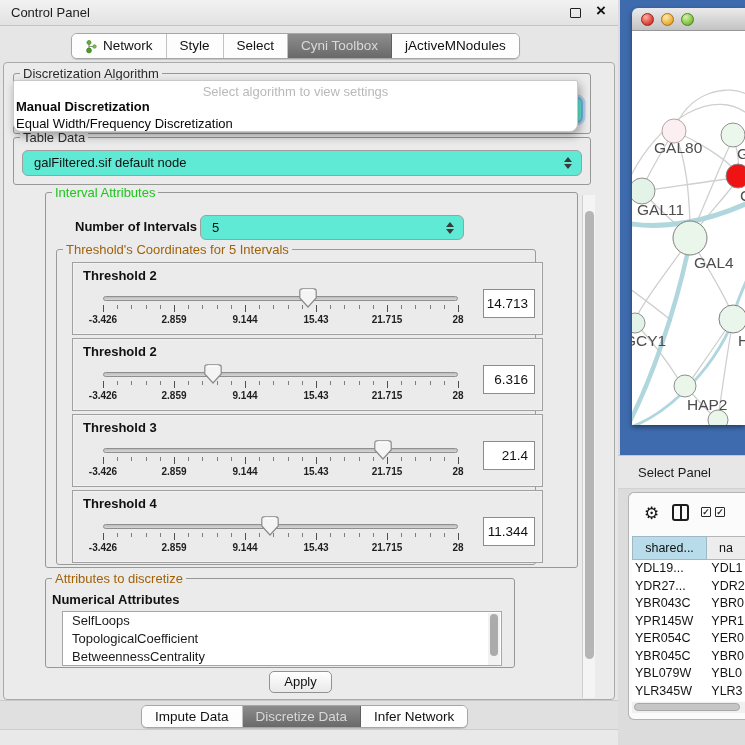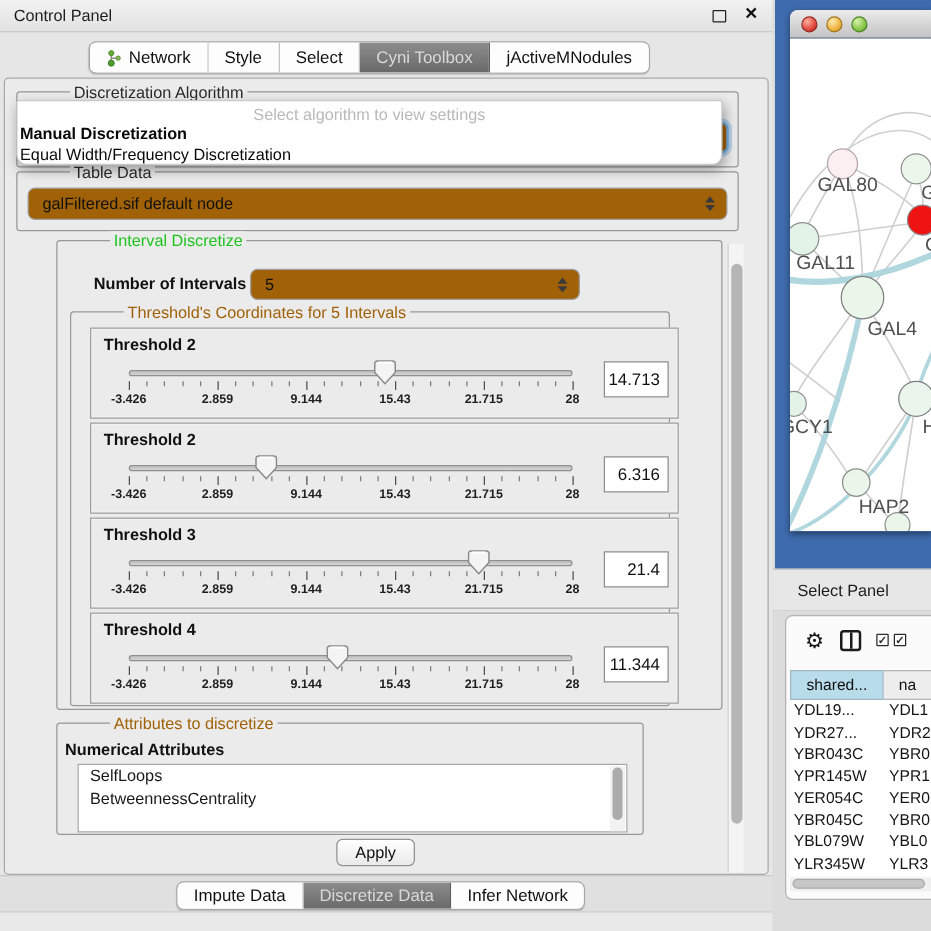--- a/index.html
+++ b/index.html
@@ -18,32 +18,32 @@
   .tab-group { position:absolute; display:flex; border:1px solid #a6a6a6; border-radius:6px; overflow:hidden; background:#fdfdfd; box-shadow:0 1px 1px rgba(0,0,0,.15); }
   #top-tabs { left:71px; top:7px; height:26px; }
   .tab { display:flex; align-items:center; gap:5px; padding:0 13px; font-size:13.5px; font-weight:normal; color:#111; line-height:24px; border-right:1px solid #c2c2c2; background:#fdfdfd; white-space:nowrap; }
   .tab:last-child { border-right:none; }
   .tab.selected { background:linear-gradient(#8d8d8d,#696969); color:#d9d9d9; border-right-color:#5e5e5e; }
   .tab-icon { display:inline-flex; }
 
   .outer-panel { position:absolute; left:3px; top:62px; width:612px; height:638px; border:1px solid #a9a9a9; border-radius:4px; background:#ebebeb; }
 
   .group { position:absolute; border:1px solid #979797; border-radius:3px; }
-  .group-title { position:absolute; top:-8px; left:6px; background:#ebebeb; padding:0 3px; font-size:13px; white-space:nowrap;margin-left:36px; }
+  .group-title { position:absolute; top:-8px; left:6px; background:#ebebeb; padding:0 3px; font-size:13px; white-space:nowrap; }
   .t-dark { color:#2b2b2b; }
   .t-green { color:#1dc41d; }
   .t-blue { color:#a16207; }
 
   .g-algo { left:13px; top:73px; width:578px; height:61px; }
   .g-table { left:13px; top:137px; width:578px; height:48px; }
   .g-interval { left:45px; top:192px; width:533px; height:376px; }
   .g-thresholds { left:10px; top:56px; width:480px; height:316px; border-color:#9a9a9a; }
   .g-attrs { left:45px; top:578px; width:470px; height:90px; }
 
-  .combo { position:absolute; background:#a16207; border:1px solid #9f9f9f; border-radius:6px; font-size:13px; color:#111;text-align:center; }
+  .combo { position:absolute; background:#5eead4; border:1px solid #9f9f9f; border-radius:6px; font-size:13px; color:#111;text-align:center; }
   .combo .combo-text { position:absolute; left:11px; top:0; line-height:24px; white-space:nowrap; }
   .combo .spin { position:absolute; right:9px; top:50%; transform:translateY(-50%); width:8px; height:14px; }
   .combo .spin::before { content:""; position:absolute; left:0; top:1px; border-left:4px solid transparent; border-right:4px solid transparent; border-bottom:5px solid #3a3a3a; }
   .combo .spin::after { content:""; position:absolute; left:0; bottom:1px; border-left:4px solid transparent; border-right:4px solid transparent; border-top:5px solid #3a3a3a; }
   .combo.focused { border:2px solid #74aede; box-shadow:0 0 0 2.5px rgba(110,170,225,.45); }
   .algo-combo { left:22px; top:97px; width:561px; height:26px; }
   .table-combo { left:22px; top:150px; width:560px; height:26px; }
   .intervals-spinner { left:200px; top:215px; width:264px; height:25px; }
 
   .num-int-label { position:absolute; left:75px; top:219px; font-size:13px; font-weight:bold; color:#111; }
@@ -175,21 +175,21 @@
 
     <div class="group g-table">
       <span class="group-title t-dark">Table Data</span>
     </div>
     <div class="combo table-combo">
       <span class="combo-text">galFiltered.sif default node</span>
       <span class="spin"></span>
     </div>
 
     <div class="group g-interval">
-      <span class="group-title t-green">Interval Discretize</span>
+      <span class="group-title t-green">Interval Attributes</span>
       <div class="group g-thresholds">
         <span class="group-title t-blue">Threshold's Coordinates for 5 Intervals</span>
         <div id="thresholds">
             <div class="threshold-panel" style="top: 12px;">
               <div class="th-label">Threshold 2</div>
               <div class="slider-track"></div>
               <div class="ticks">
                 <div class="tick" style="left: 0%;"></div>
                 <div class="tick minor" style="left: 4%;"></div>
                 <div class="tick minor" style="left: 8%;"></div>
@@ -375,20 +375,21 @@
       <span class="spin"></span>
     </div>
 
     <div class="group g-attrs">
       <span class="group-title t-blue">Attributes to discretize</span>
     </div>
     <span class="attrs-subtitle">Numerical Attributes</span>
     <div class="attr-list">
       <div id="attr-items">
           <div class="attr-item">SelfLoops</div>
+          <div class="attr-item">TopologicalCoefficient</div>
           <div class="attr-item">BetweennessCentrality</div>
         </div>
       <div class="attr-scroll">
           <div class="thumb"></div>
         </div>
     </div>
 
     <div class="main-scroll">
         <div class="thumb"></div>
       </div>

